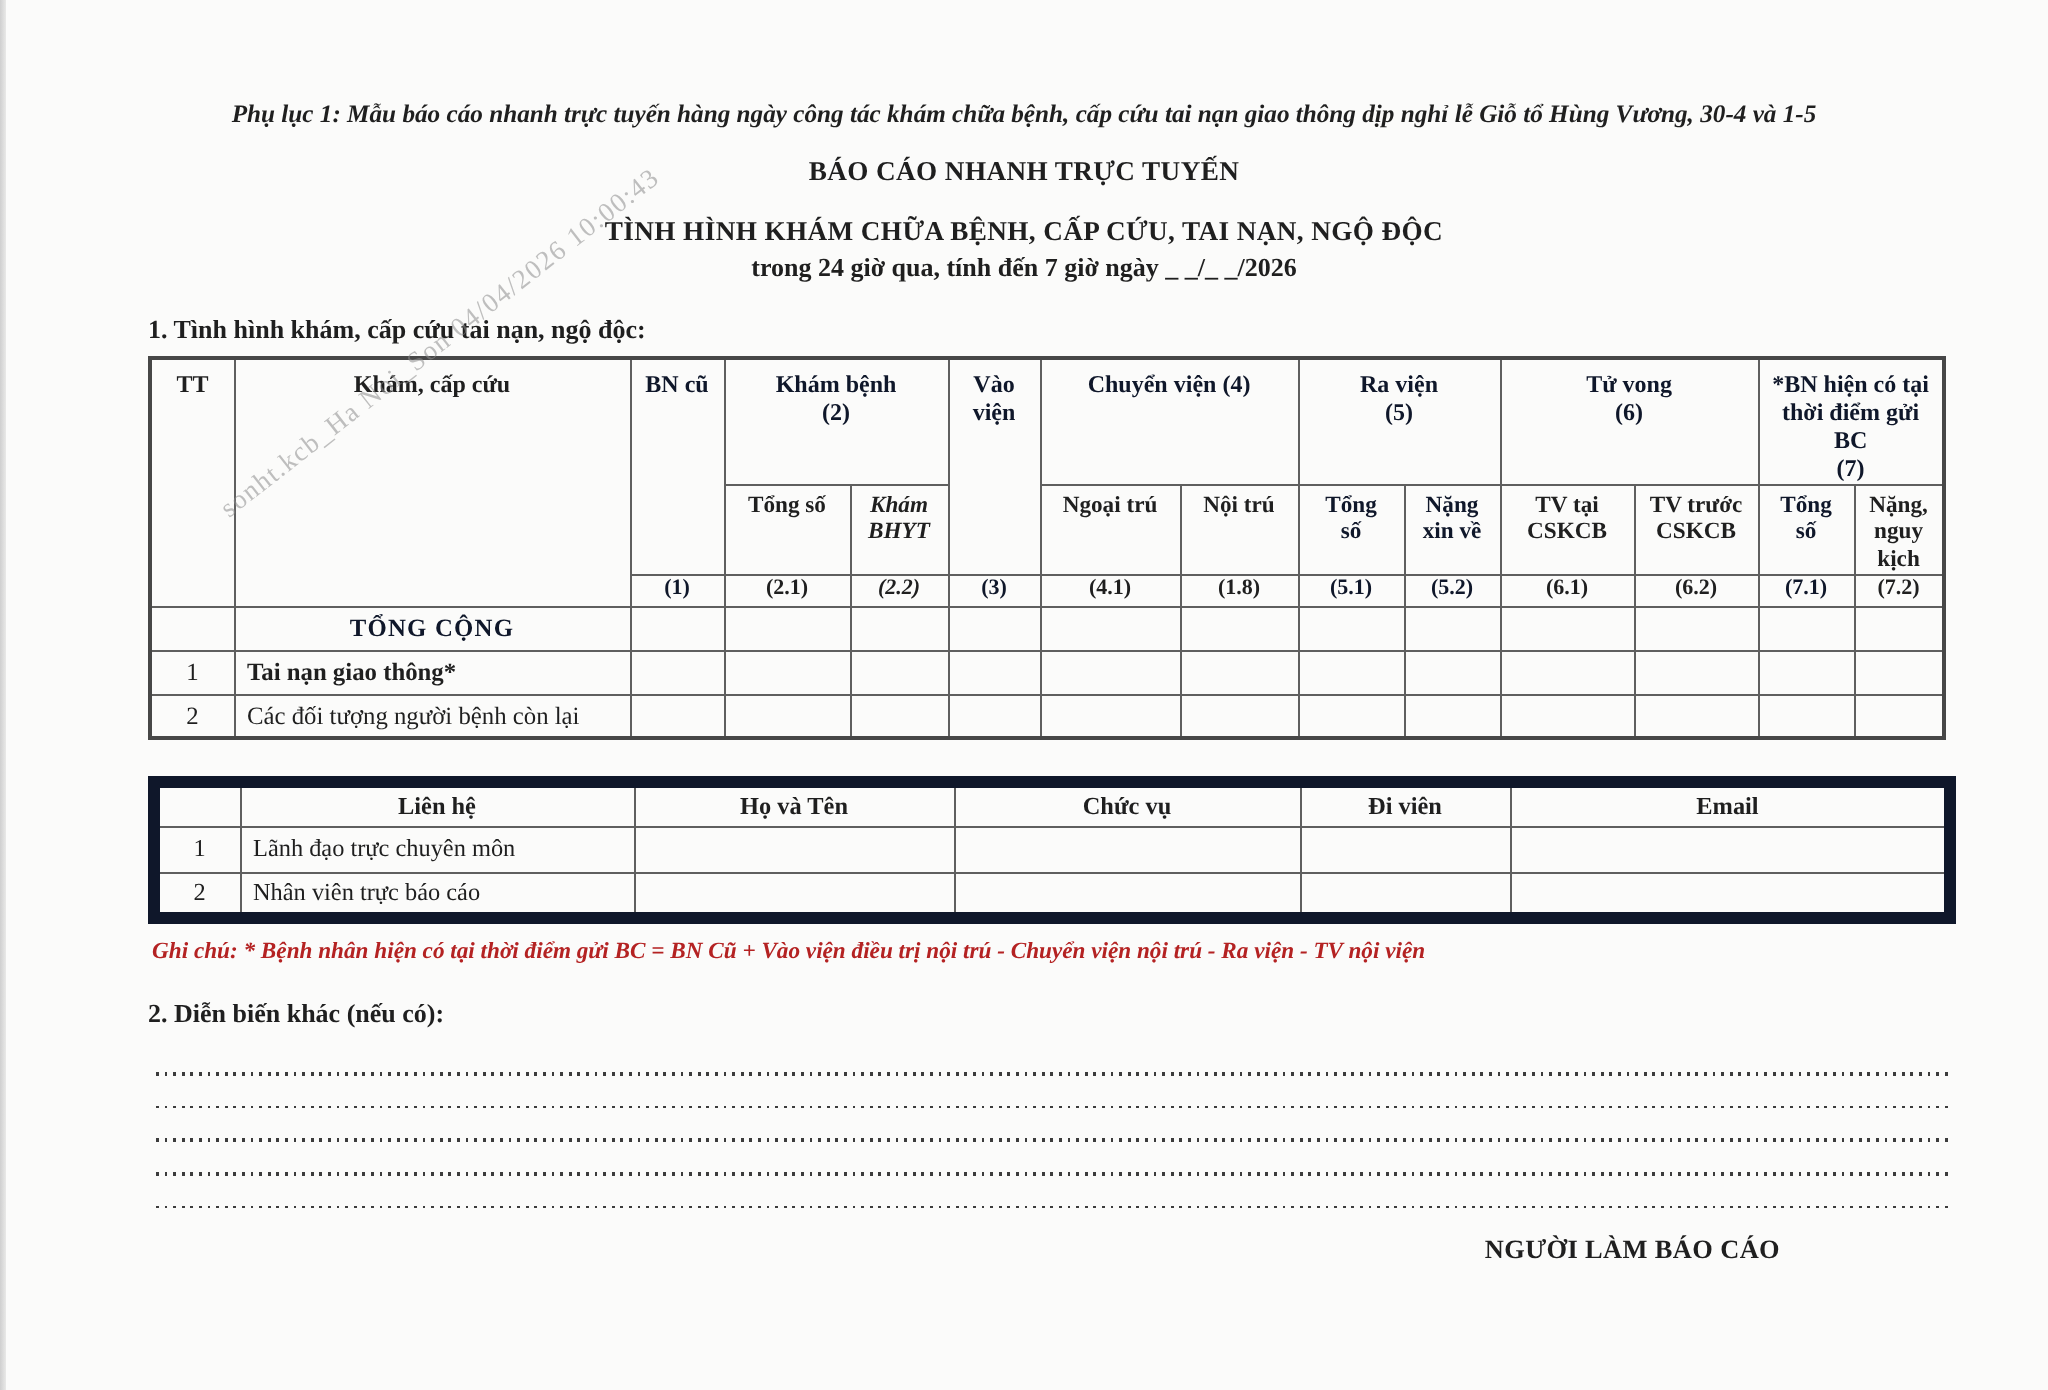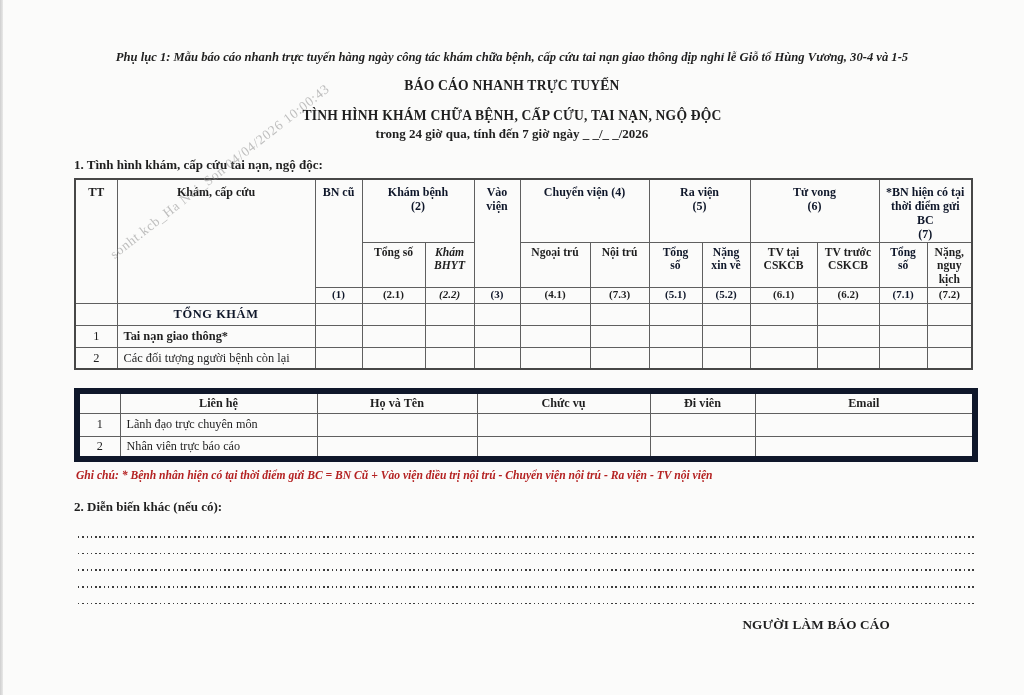--- a/index.html
+++ b/index.html
@@ -169,31 +169,31 @@
       <th>TV trước CSKCB</th>
       <th class="red narrow">Tổng số</th>
       <th>Nặng, nguy kịch</th>
     </tr>
     <tr class="h3">
       <td class="red">(1)</td>
       <td>(2.1)</td>
       <td class="ital">(2.2)</td>
       <td class="red">(3)</td>
       <td>(4.1)</td>
-      <td>(7.3)</td>
+      <td>(1.8)</td>
       <td class="red">(5.1)</td>
       <td class="red">(5.2)</td>
       <td>(6.1)</td>
       <td>(6.2)</td>
       <td class="red">(7.1)</td>
       <td>(7.2)</td>
     </tr>
     <tr class="body-row">
       <td></td>
-      <td class="red total-label">TỔNG KHÁM</td>
+      <td class="red total-label">TỔNG CỘNG</td>
       <td></td>
           <td></td>
       <td></td>
           <td></td>
       <td></td>
           <td></td>
       <td></td>
           <td></td>
       <td></td>
           <td></td>

